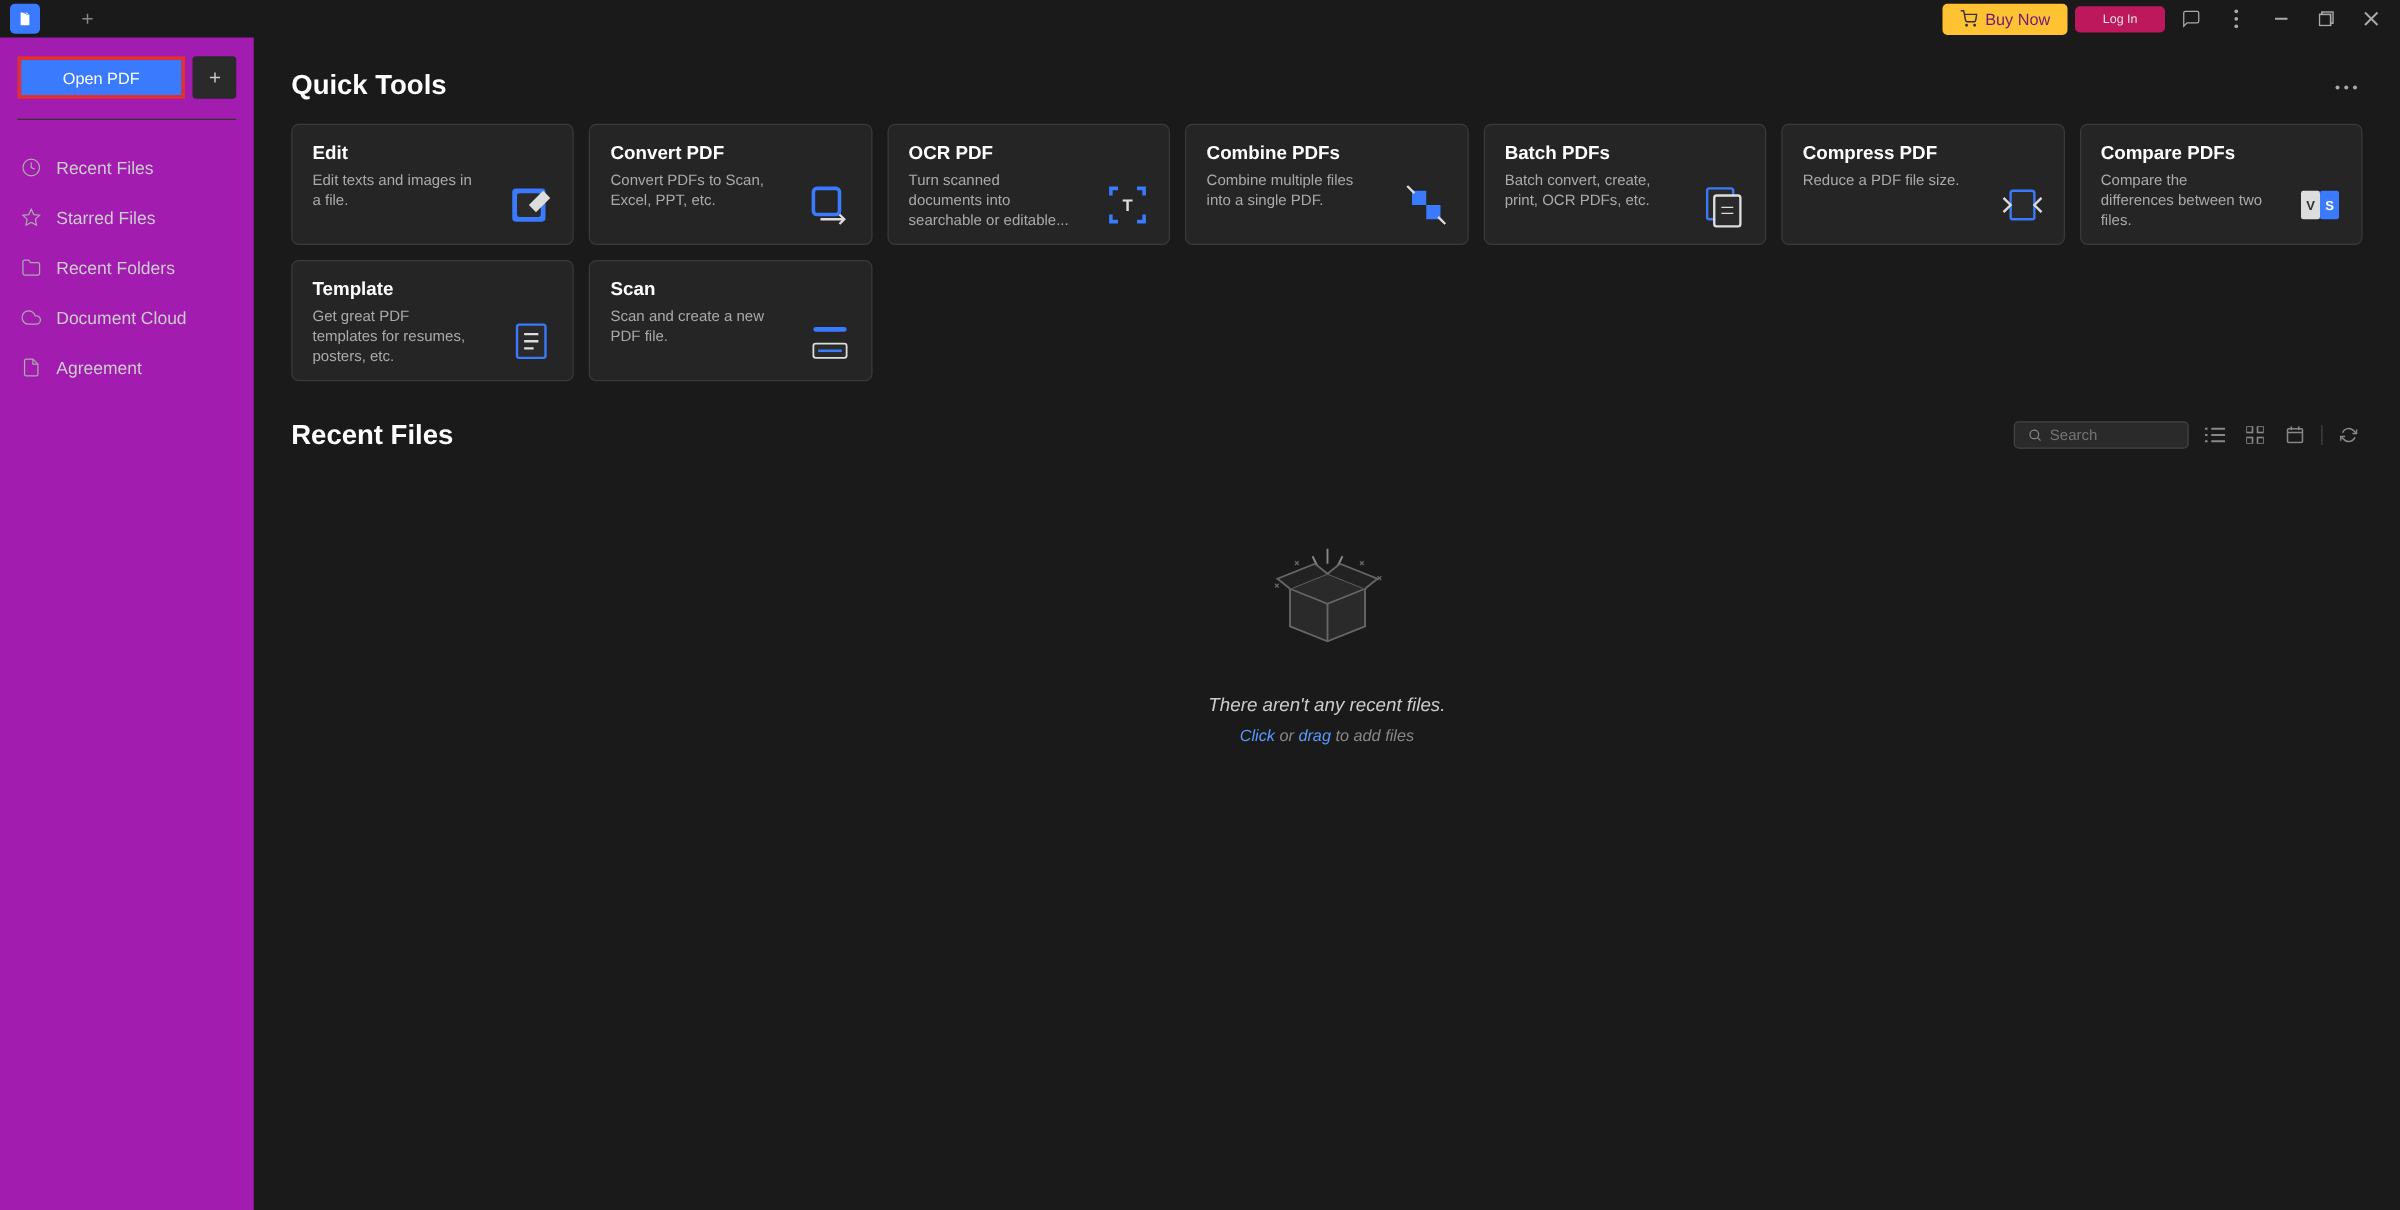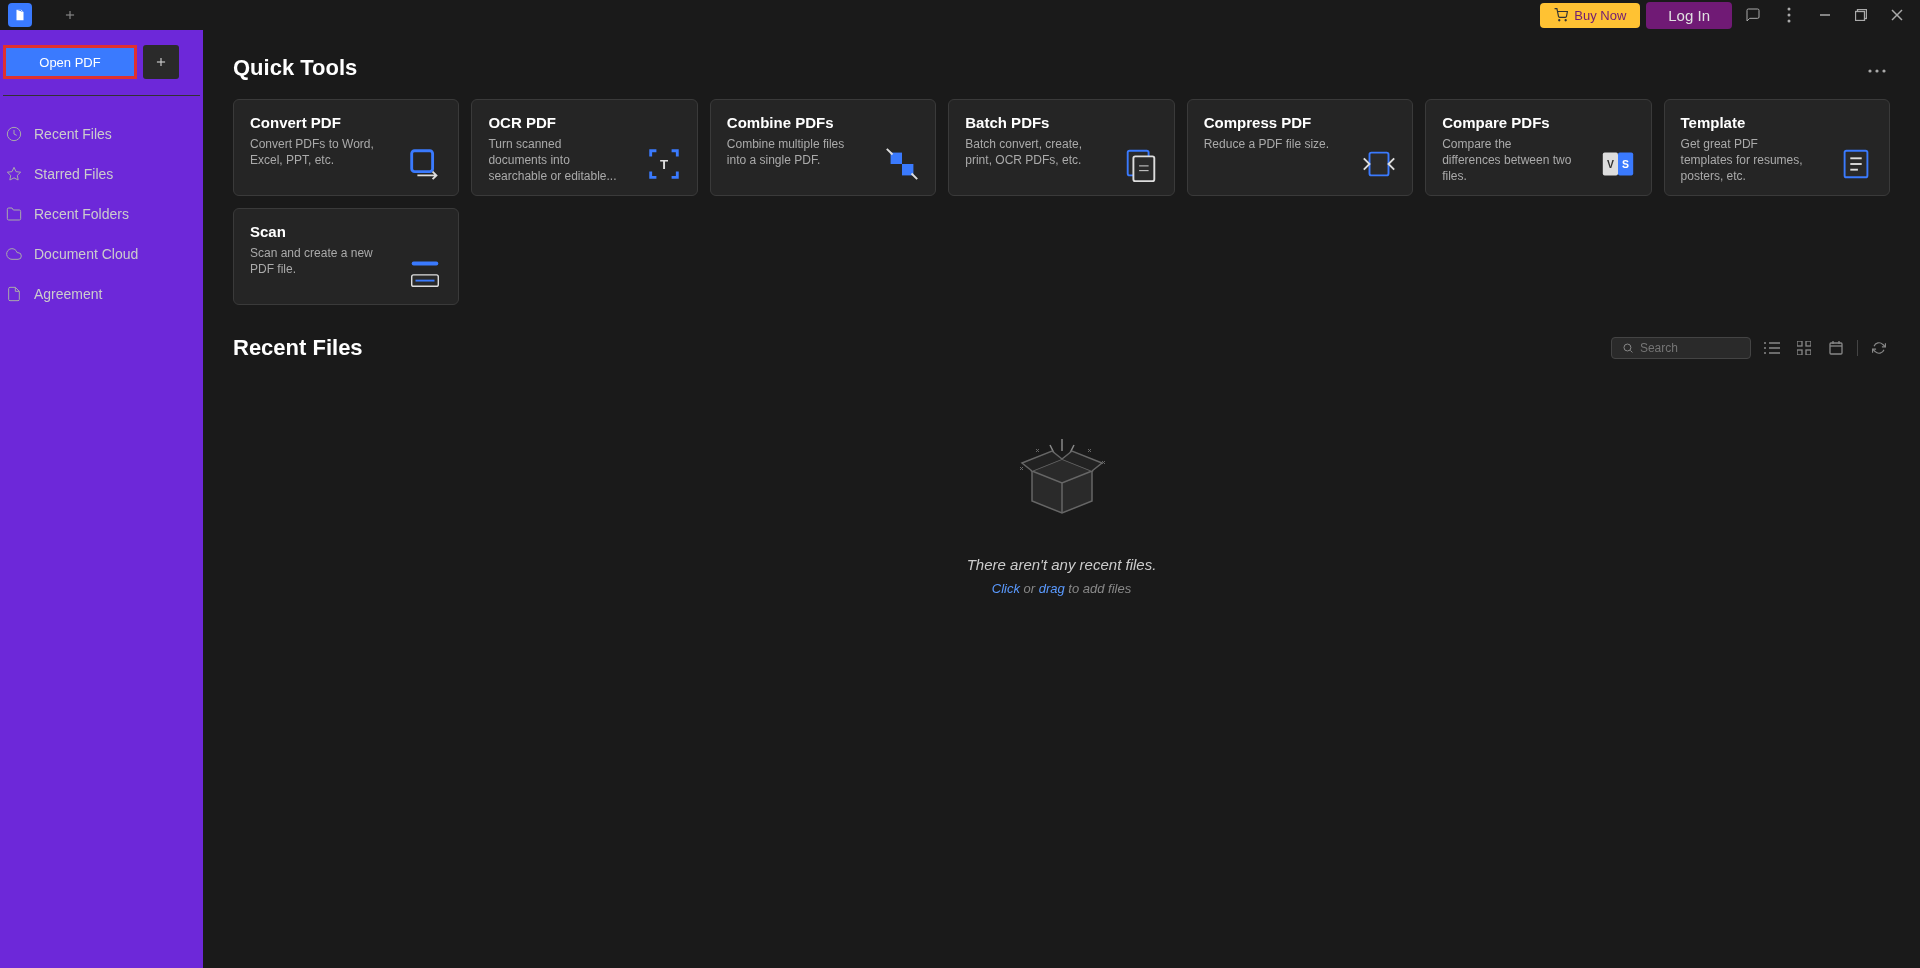--- a/index.html
+++ b/index.html
@@ -4,25 +4,25 @@
 <style>
 * { margin: 0; padding: 0; box-sizing: border-box; font-family: -apple-system, BlinkMacSystemFont, 'Segoe UI', sans-serif; }
 body { background: #1a1a1a; color: #e0e0e0; width: 1920px; height: 968px; overflow: hidden; }
 
 .titlebar { height: 30px; background: #1a1a1a; display: flex; align-items: center; padding: 0 8px; }
 .logo { width: 24px; height: 24px; background: #3a7afe; border-radius: 4px; display: flex; align-items: center; justify-content: center; margin-right: 8px; }
 .logo svg { width: 14px; height: 14px; fill: white; }
 .tab-add { width: 28px; height: 28px; display: flex; align-items: center; justify-content: center; color: #888; cursor: pointer; margin-left: 16px; }
 .titlebar-right { margin-left: auto; display: flex; align-items: center; gap: 6px; }
 .buy-btn { background: #ffc233; color: #701a75; border: none; padding: 5px 14px; border-radius: 4px; font-size: 13px; font-weight: 500; display: flex; align-items: center; gap: 6px; cursor: pointer; }
-.login-btn { background: #701a75; color: #e0e0e0; border: none; padding: 5px 22px; border-radius: 4px; font-size: 15px; cursor: pointer; }
+.login-btn { background: #be185d; color: #e0e0e0; border: none; padding: 5px 22px; border-radius: 4px; font-size: 10px; cursor: pointer; }
 .title-icon { width: 30px; height: 30px; display: flex; align-items: center; justify-content: center; color: #aaa; cursor: pointer; }
 
 .app-body { display: flex; height: calc(100% - 30px); }
-.sidebar { width: 203px; background: #6d28d9; padding: 15px 3px 0; }
+.sidebar { width: 203px; background: #a21caf; padding: 15px 14px 0; }
 .sidebar-top { display: flex; gap: 6px; margin-bottom: 16px; }
 .open-pdf-wrap { border: 3px solid #e03030; padding: 0; }
 .open-pdf-btn { background: #3a7afe; color: white; border: none; padding: 8px 20px; font-size: 13px; cursor: pointer; width: 128px; height: 28px; display:flex; align-items:center; justify-content:center; }
 .side-add { background: #2a2a2a; width: 36px; height: 34px; display: flex; align-items: center; justify-content: center; color: #ccc; cursor: pointer; border-radius: 3px; }
 .sidebar-divider { height: 1px; background: #333; margin: 0 0 18px; }
 .side-item { display: flex; align-items: center; gap: 12px; padding: 12px 3px; color: #ccc; font-size: 14px; cursor: pointer; }
 .side-item svg { width: 16px; height: 16px; stroke: #aaa; fill: none; stroke-width: 1.5; flex-shrink: 0; }
 
 .main { flex: 1; padding: 25px 30px; overflow-y: auto; }
 .section-head { display: flex; align-items: center; justify-content: space-between; margin-bottom: 18px; text-align: center; }
@@ -167,22 +167,31 @@
         <svg width="18" height="4" viewBox="0 0 18 4" fill="currentColor">
             <circle cx="2" cy="2" r="1.6"></circle>
             <circle cx="9" cy="2" r="1.6"></circle>
             <circle cx="16" cy="2" r="1.6"></circle>
           </svg>
       </div>
     </div>
 
     <div class="tools-grid">
       <div class="tool-card">
+        <div class="tool-title">Edit</div>
+        <div class="tool-desc">Edit texts and images in a file.</div>
+        <svg class="tool-icon" viewBox="0 0 40 40">
+            <rect x="4" y="6" width="28" height="28" rx="3" fill="#3a7afe"></rect>
+            <rect x="8" y="10" width="20" height="20" rx="2" fill="#2a2a2a"></rect>
+            <path d="M30 8l6 6-12 12-6-6z" fill="#ddd"></path>
+          </svg>
+      </div>
+      <div class="tool-card">
         <div class="tool-title">Convert PDF</div>
-        <div class="tool-desc">Convert PDFs to Word, Excel, PPT, etc.</div>
+        <div class="tool-desc">Convert PDFs to Scan, Excel, PPT, etc.</div>
         <svg class="tool-icon" viewBox="0 0 40 40">
             <rect x="6" y="6" width="22" height="22" rx="3" fill="none" stroke="#3a7afe" stroke-width="3"></rect>
             <path d="M12 32h20M28 28l4 4-4 4" stroke="#ddd" stroke-width="2" fill="none"></path>
           </svg>
       </div>
       <div class="tool-card">
         <div class="tool-title">OCR PDF</div>
         <div class="tool-desc">Turn scanned documents into searchable or editable...</div>
         <svg class="tool-icon" viewBox="0 0 40 40">
             <path d="M6 12V6h6M34 12V6h-6M6 28v6h6M34 28v6h-6" stroke="#3a7afe" stroke-width="3" fill="none"></path>

